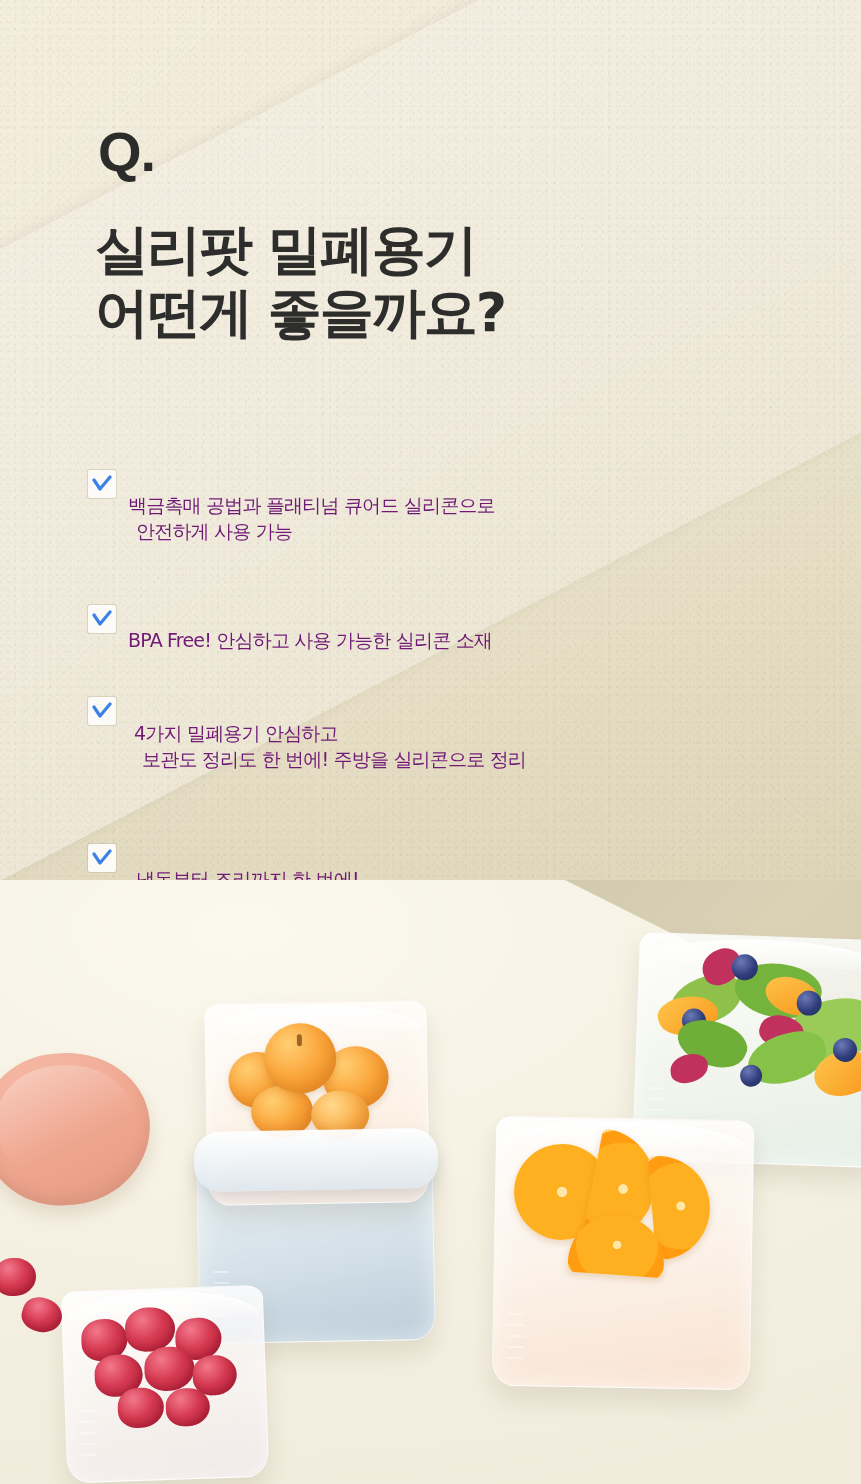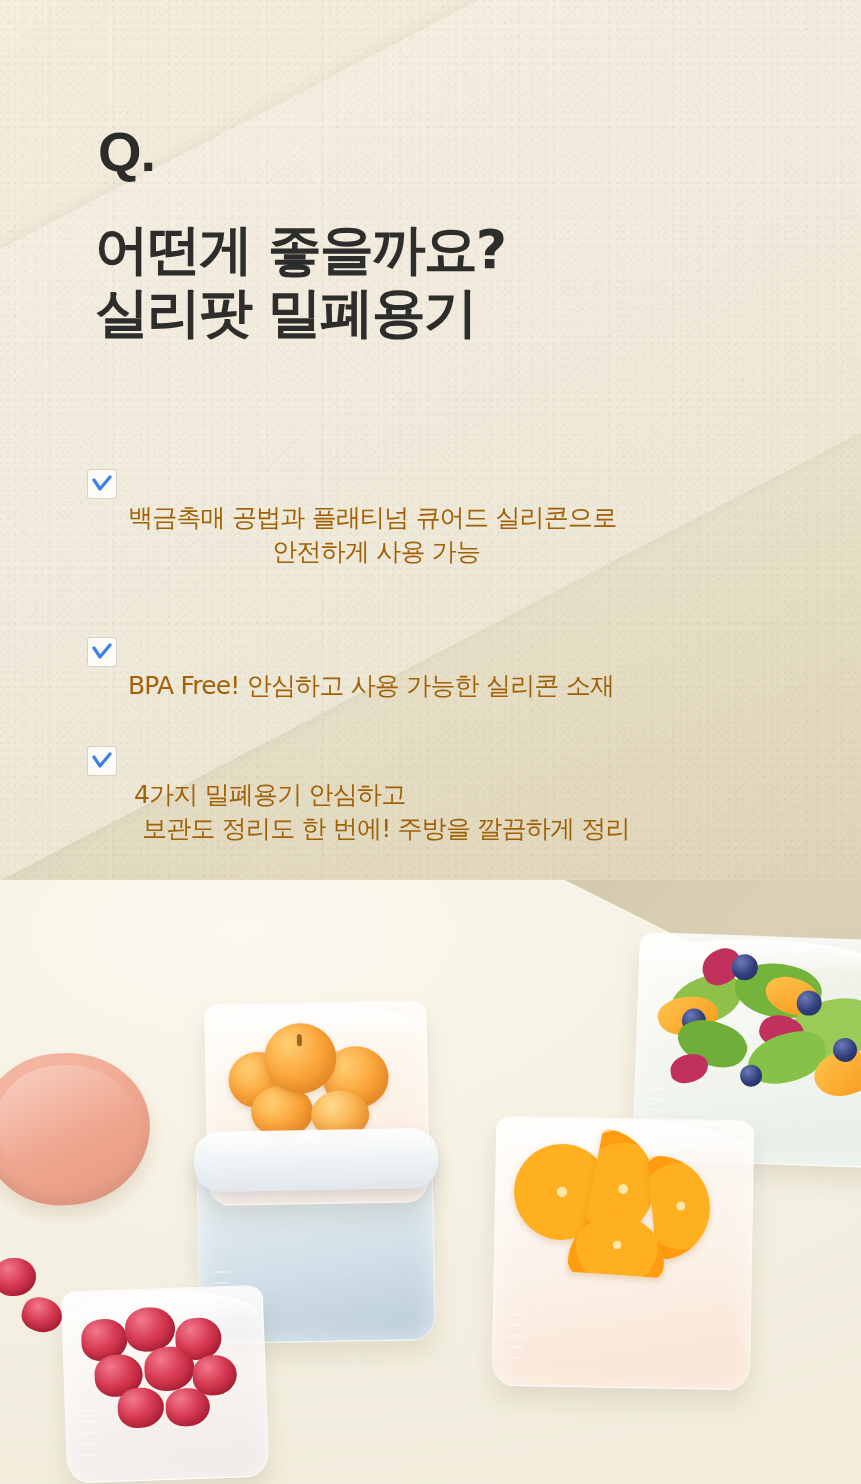--- a/index.html
+++ b/index.html
@@ -283,49 +283,49 @@
     width: 28px; height: 28px;
     margin-top: 4px;
     background: #FCFBF7;
     border-radius: 2px;
     box-shadow: 0 0 0 1px rgba(190,182,160,.45);
     position: relative;
   }
   .checkbox svg { position:absolute; left:4px; top:5px; }
 
   .bullet-text {
-    font-size: 25px;
+    font-size: 19px;
     line-height: 1.38;
-    color: #a16207;
+    color: #701a75;
     letter-spacing: -0.8px;
     font-family: "DejaVu Sans", "Liberation Sans", sans-serif;
     font-weight: 400;
     white-space: pre-line;
   }
   .bullet.indent .bullet-text { padding-left: 6px; }
   .bullet.indent2 .bullet-text { padding-left: 8px; }
 
   
-  .bullet-text .ln2 { display:block; padding-left: 8px; text-align: center; }
+  .bullet-text .ln2 { display:block; padding-left: 8px; }
 </style>
 </head>
 <body>
 
 <div class="page">
 
   <div class="backdrop"></div>
   <div class="wall-light"></div>
   <div class="diagonal-band"></div>
   <div class="grain"></div>
 
   <div class="q-mark">Q.</div>
 
   <div class="headline">
+    <span class="hl-line">실리팟 밀폐용기</span>
     <span class="hl-line">어떤게 좋을까요?</span>
-    <span class="hl-line">실리팟 밀폐용기</span>
   </div>
 
   <div class="bullets">
 
     <div class="bullet">
       <span class="checkbox">
         <svg width="20" height="18" viewBox="0 0 20 18" aria-hidden="true">
           <path d="M2 5 L8 14 L18 2" fill="none" stroke="#3B82E8" stroke-width="3.2" stroke-linecap="round" stroke-linejoin="round"></path>
         </svg>
       </span>
@@ -347,21 +347,21 @@
     </div>
 
     <div class="bullet indent">
       <span class="checkbox">
         <svg width="20" height="18" viewBox="0 0 20 18" aria-hidden="true">
           <path d="M2 5 L8 14 L18 2" fill="none" stroke="#3B82E8" stroke-width="3.2" stroke-linecap="round" stroke-linejoin="round"></path>
         </svg>
       </span>
       <span class="bullet-text">
         <span>4가지 밀폐용기 안심하고</span>
-        <span class="ln2">보관도 정리도 한 번에! 주방을 깔끔하게 정리</span>
+        <span class="ln2">보관도 정리도 한 번에! 주방을 실리콘으로 정리</span>
       </span>
     </div>
 
     <div class="bullet indent2">
       <span class="checkbox">
         <svg width="20" height="18" viewBox="0 0 20 18" aria-hidden="true">
           <path d="M2 5 L8 14 L18 2" fill="none" stroke="#3B82E8" stroke-width="3.2" stroke-linecap="round" stroke-linejoin="round"></path>
         </svg>
       </span>
       <span class="bullet-text">

